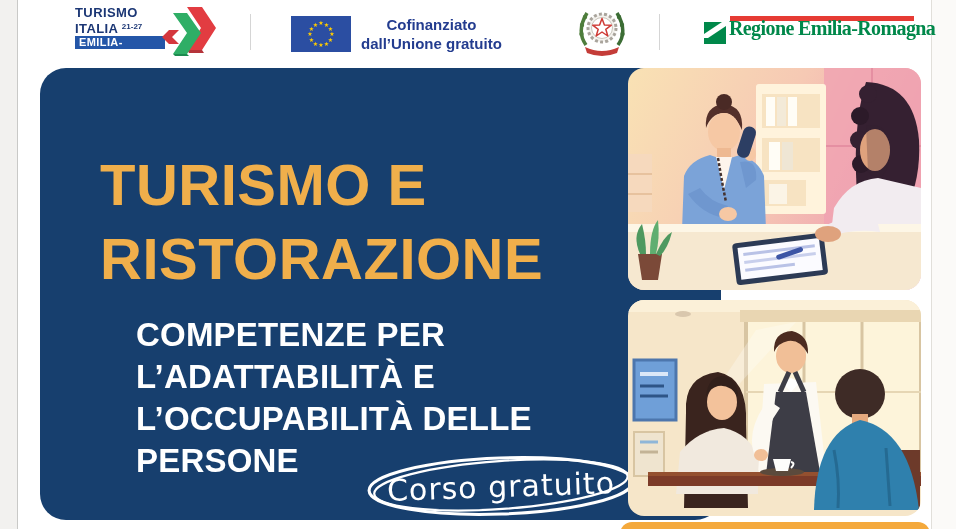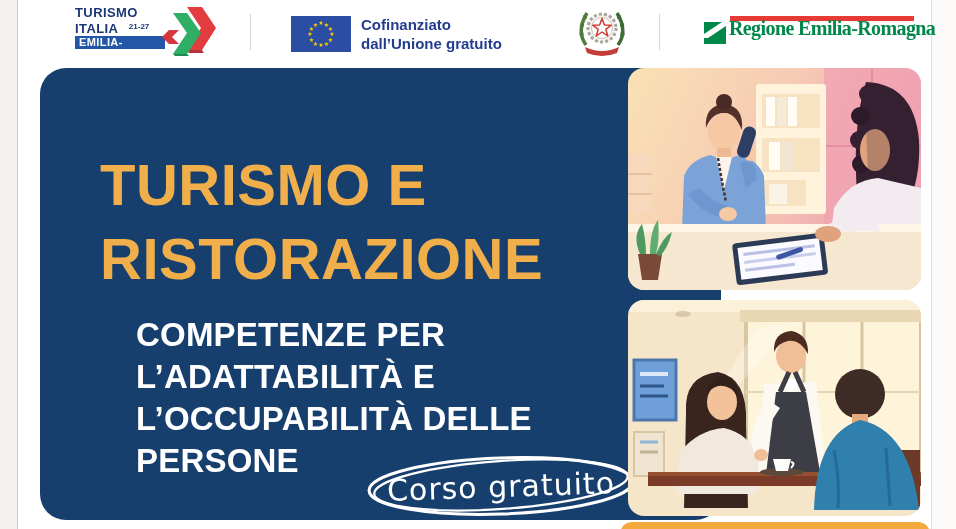--- a/index.html
+++ b/index.html
@@ -12,32 +12,32 @@
                   background:#f2f1ef; border-right:1px solid #c9c9c7; }
   .gutter-right { position:absolute; left:931px; top:0; width:25px; height:529px;
                   background:#fbfaf8; border-left:1px solid #e1dfda; }
 
   
   .header { position:absolute; left:18px; top:0; width:913px; height:64px; background:#fff; }
 
   .coesione { position:absolute; left:57px; top:6px; width:130px; height:52px; }
   .coesione .t1 { font-size:13px; font-weight:bold; color:#1c3775; letter-spacing:.4px; line-height:14px; }
   .coesione .t2 { font-size:13px; font-weight:bold; color:#1c3775; letter-spacing:.4px; line-height:14px; }
-  .coesione .t2 sup { font-size:8px; font-weight:bold; vertical-align:4px; letter-spacing:0;margin-left:7px; }
+  .coesione .t2 sup { font-size:8px; font-weight:bold; vertical-align:4px; letter-spacing:0; }
   .coesione .bar { position:absolute; left:0; top:30px; width:90px; height:13px;
                    background:#2456a8; color:#fff; font-size:11px; font-weight:bold;
                    letter-spacing:.4px; line-height:13px; padding-left:4px; }
   .coesione .chevrons { position:absolute; left:82px; top:0px; }
 
   .hdr-divider1 { position:absolute; left:232px; top:14px; width:1px; height:36px; background:#d5d5d5; }
   .hdr-divider2 { position:absolute; left:641px; top:14px; width:1px; height:36px; background:#d5d5d5; }
 
   .eu-flag { position:absolute; left:273px; top:16px; }
   .eu-text { position:absolute; left:343px; top:15px; font-size:15px; font-weight:bold;
-             color:#233c8f; line-height:19px; }
+             color:#233c8f; line-height:19px;text-align:center; }
 
   .emblem { position:absolute; left:556px; top:5px; }
 
   .regione { position:absolute; left:686px; top:14px; height:36px; }
   .regione .flag { position:absolute; left:0; top:8px; }
   .regione .redbar { position:absolute; left:26px; top:2px; width:184px; height:5px; background:#e63b34; }
   .regione .name { position:absolute; left:25px; top:3px; width:220px;
                    font-family:"Liberation Serif", serif; font-weight:bold;
                    font-size:20px; color:#00884a; letter-spacing:-0.6px; white-space:nowrap; }
 

